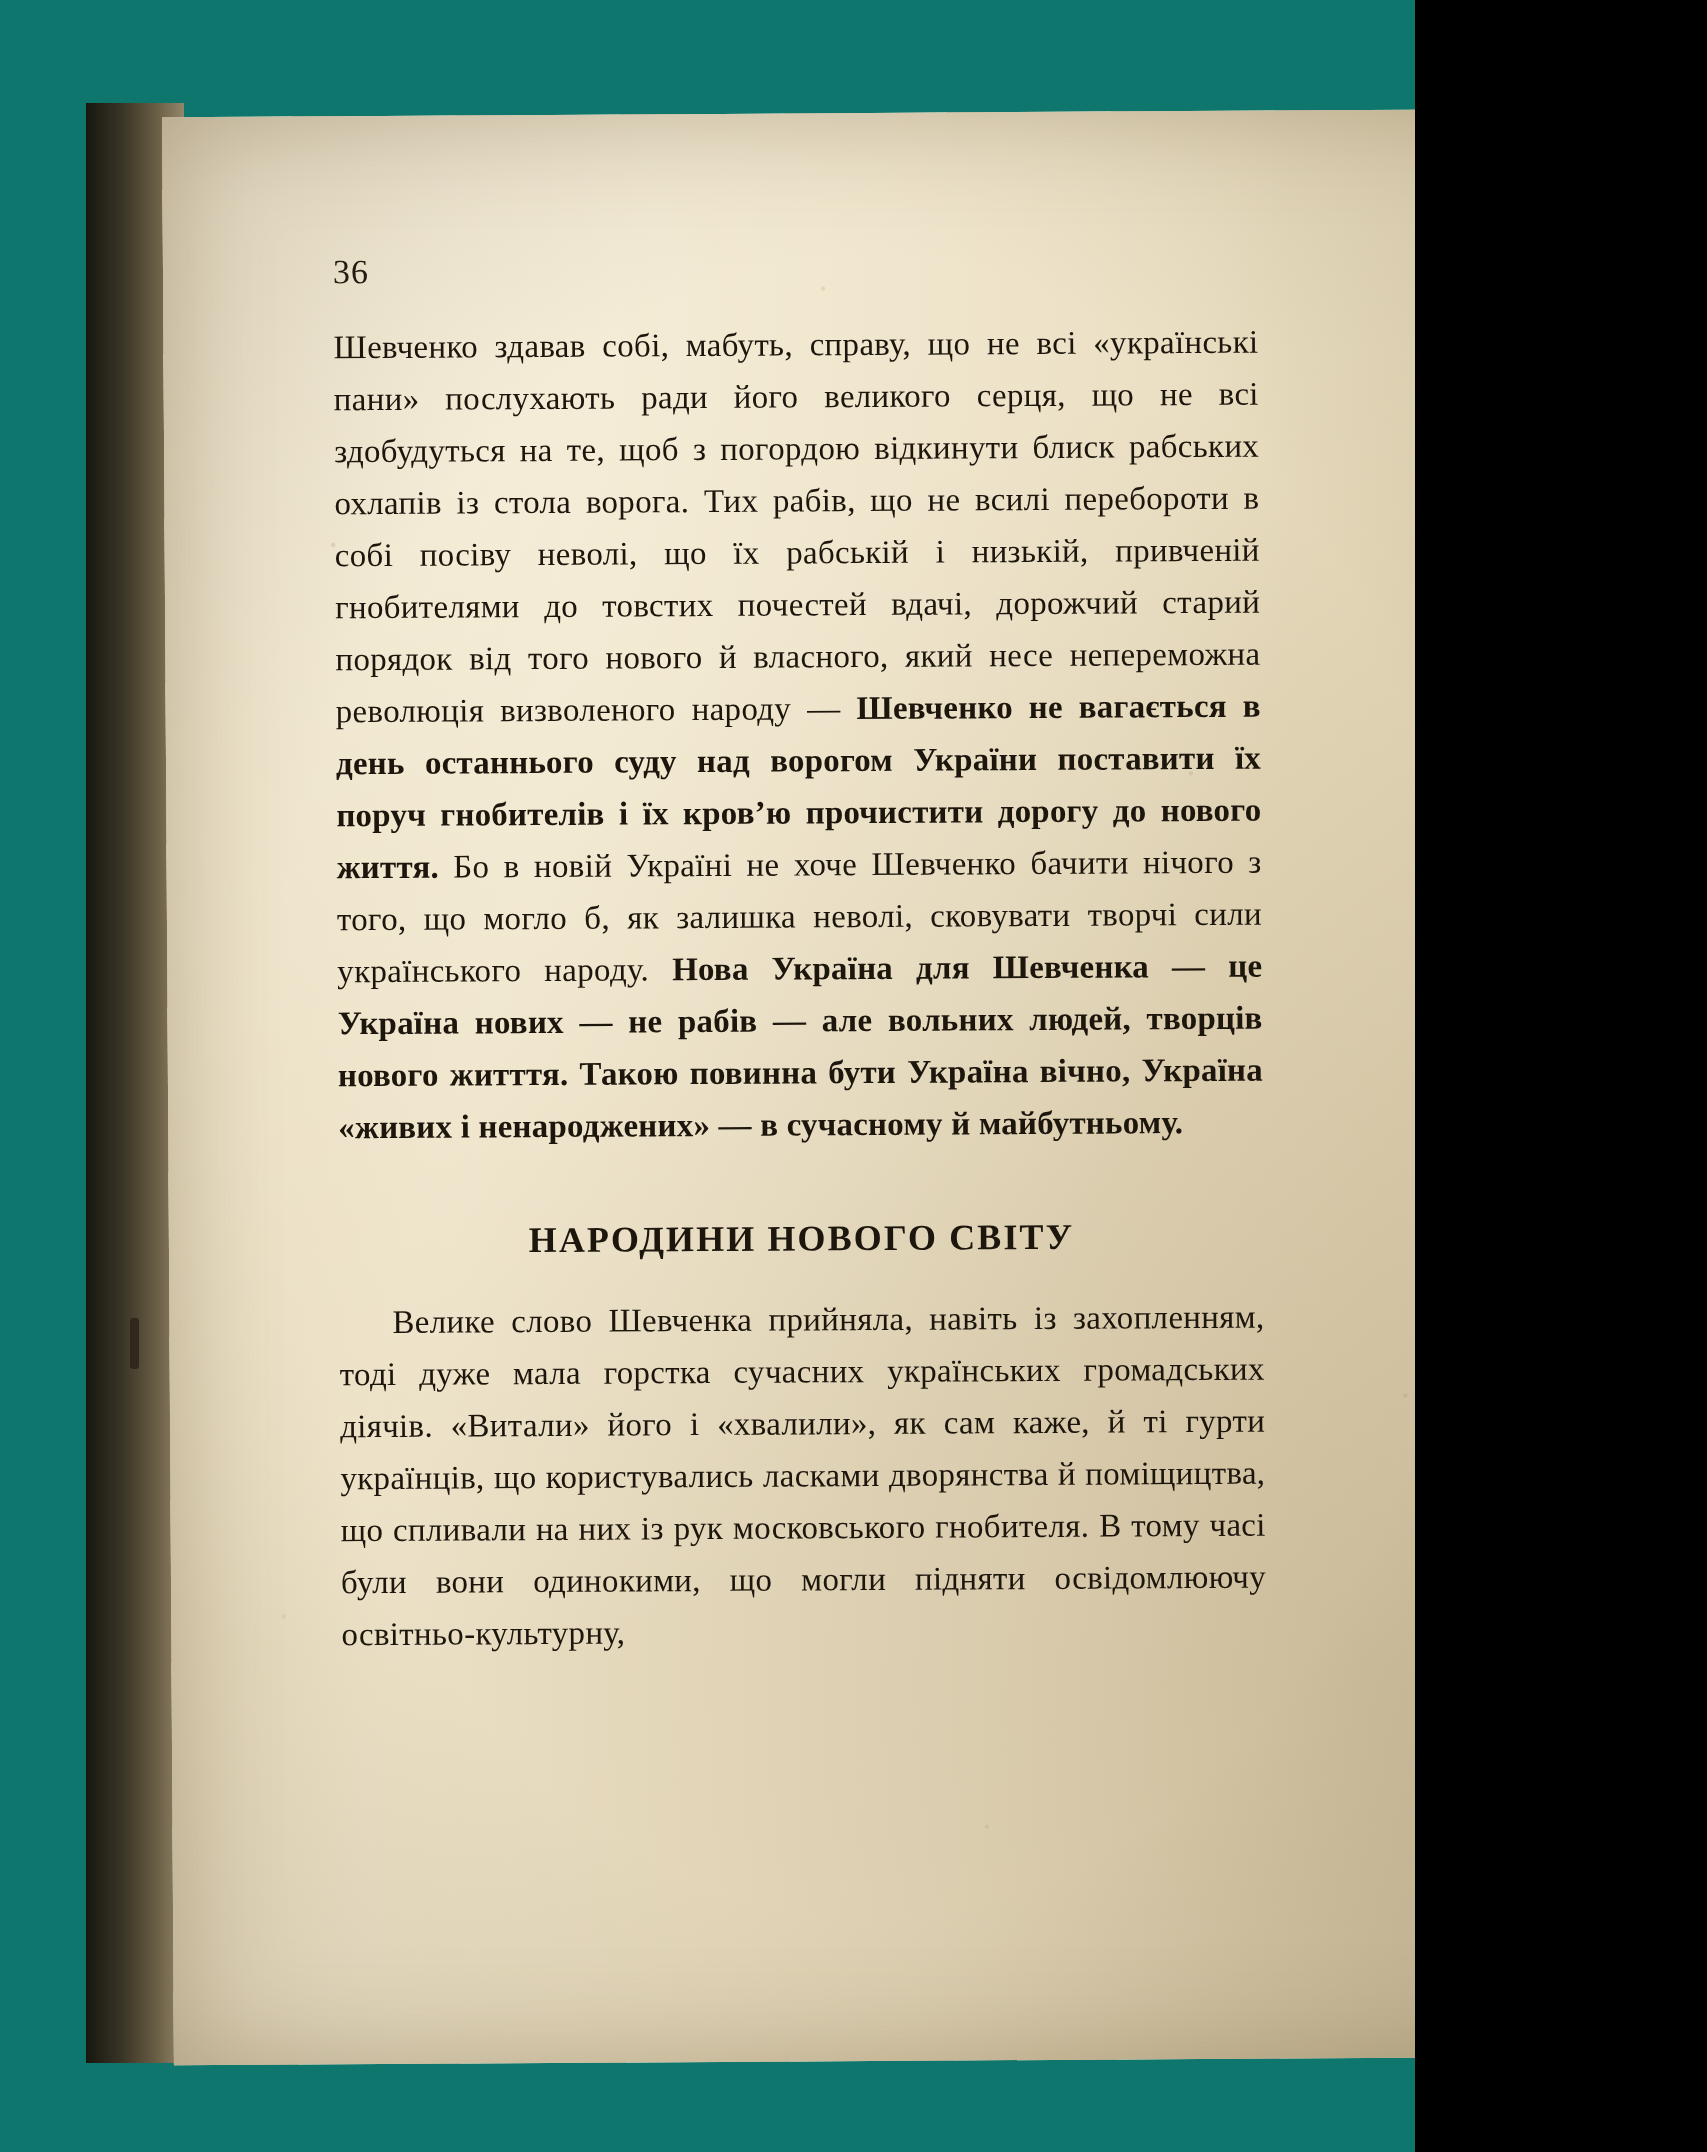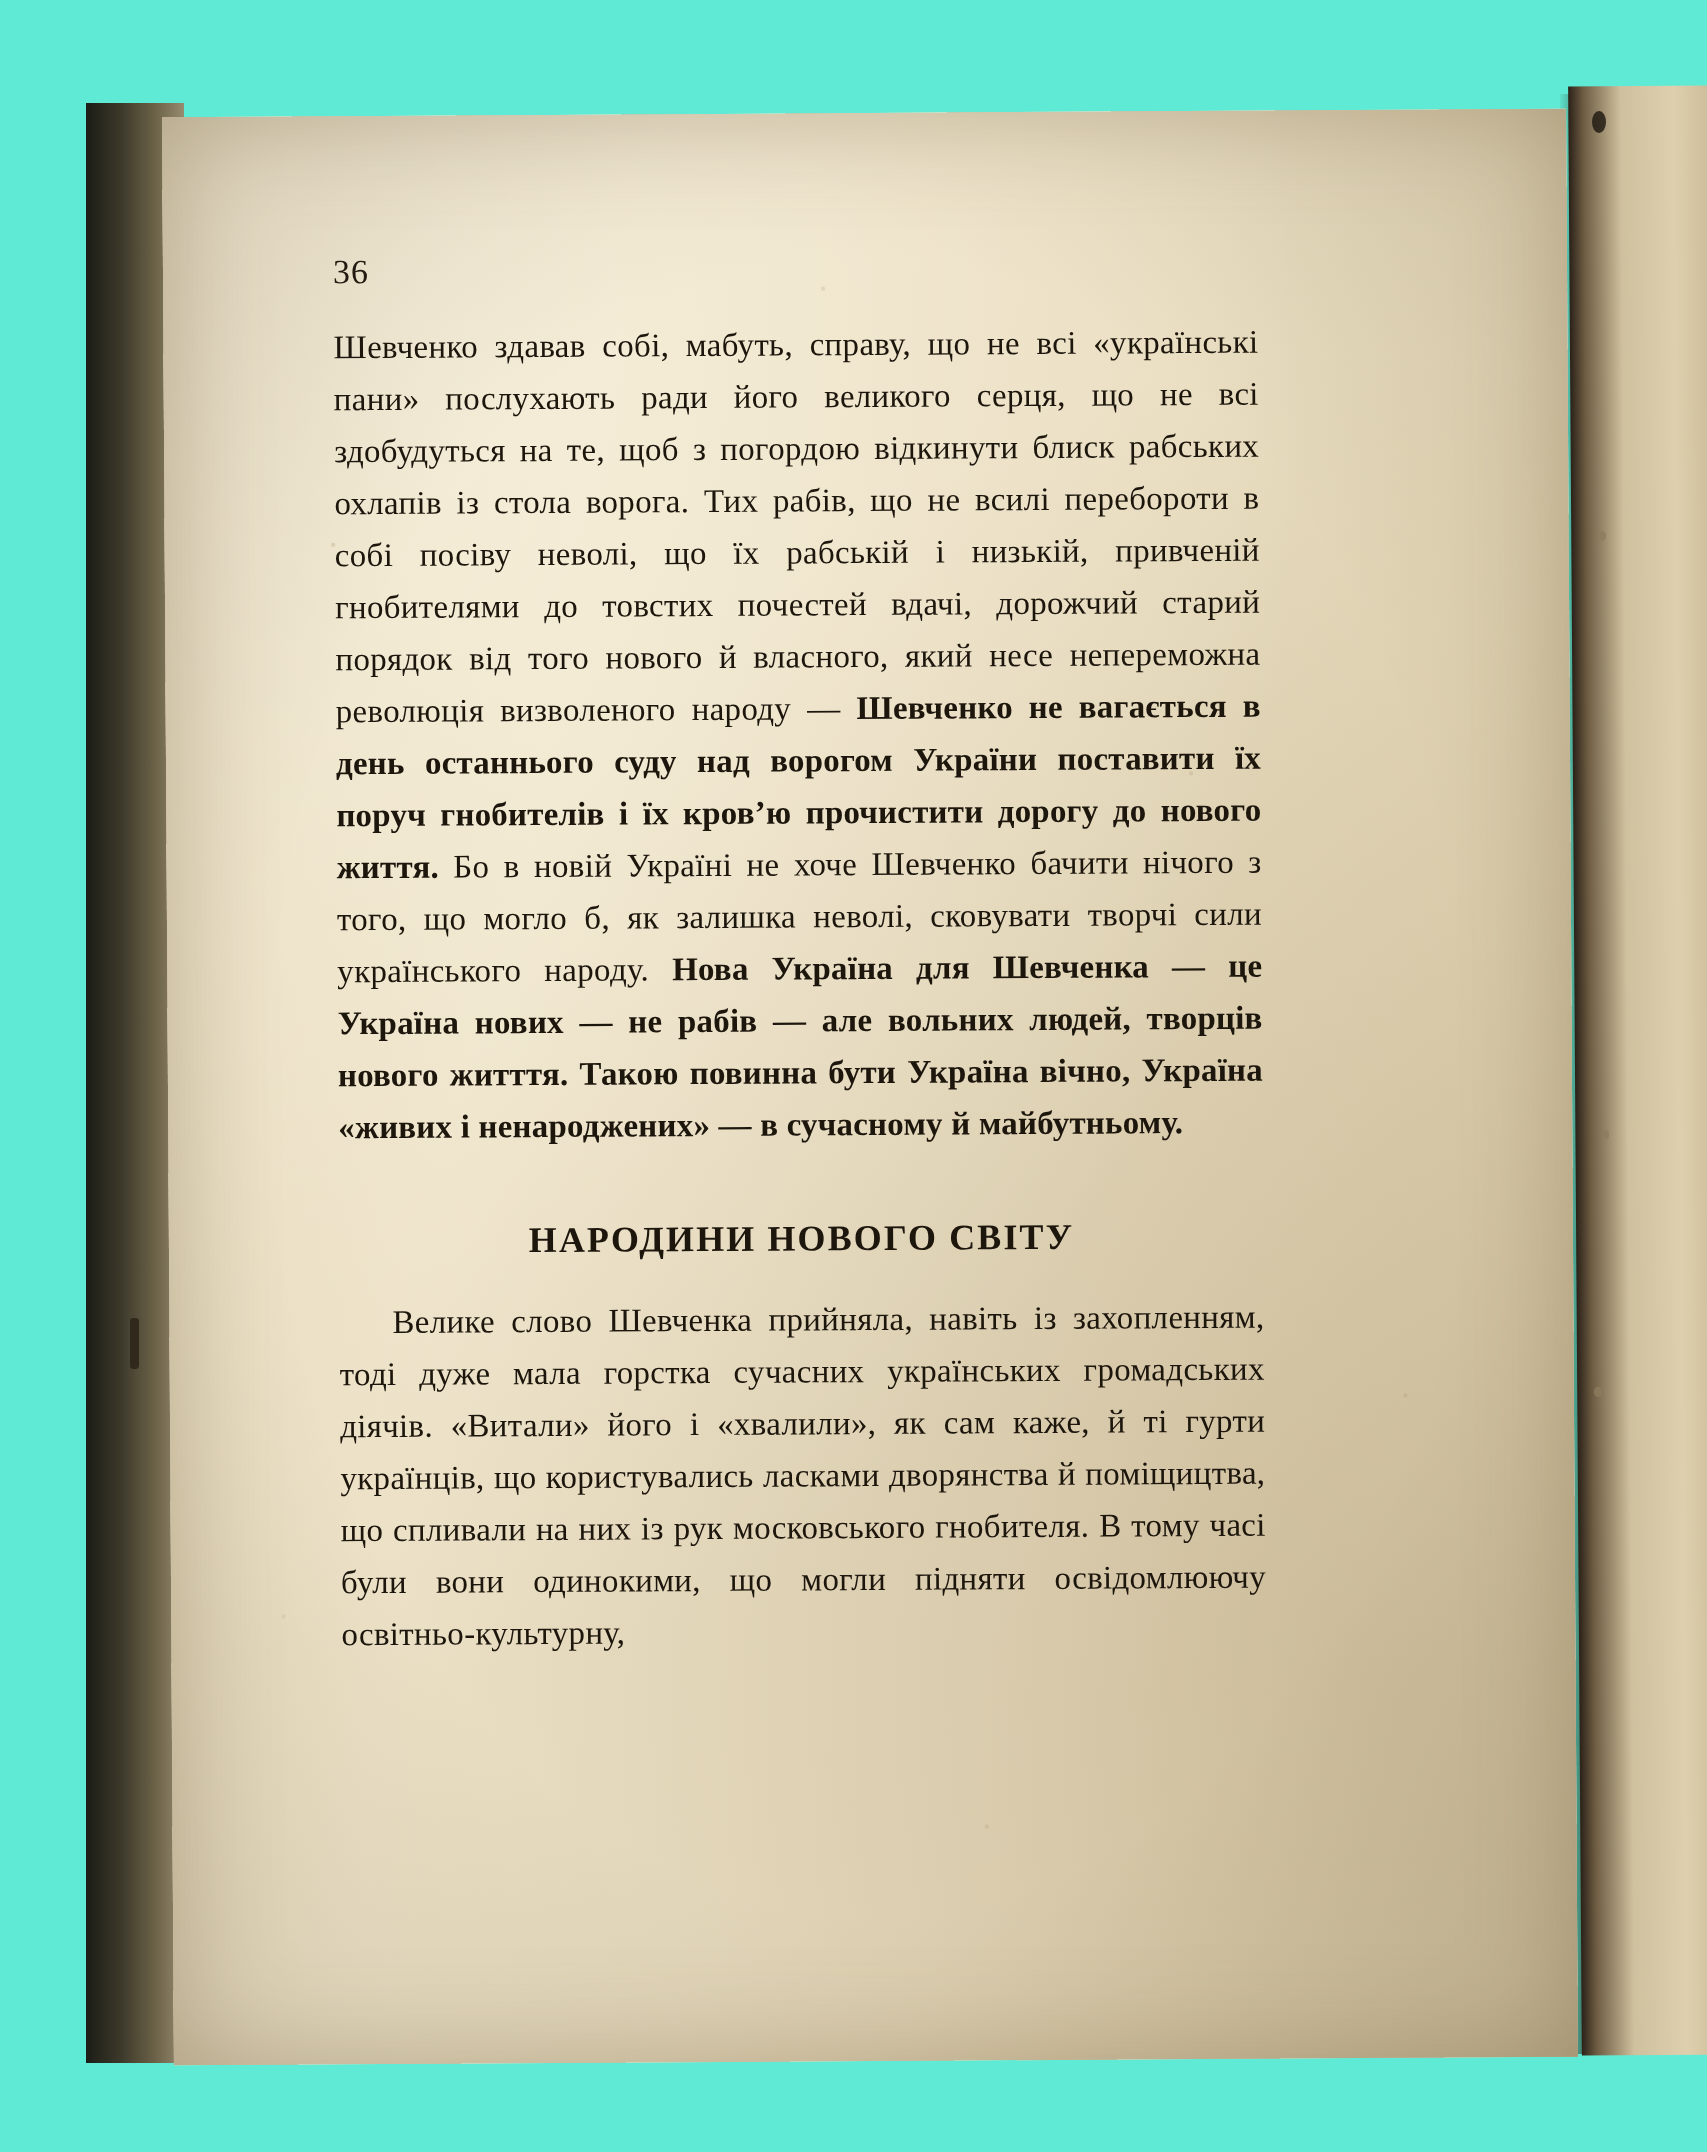--- a/index.html
+++ b/index.html
@@ -10,23 +10,23 @@
   body {
     width: 1707px;
     height: 2152px;
     overflow: hidden;
     font-family: "Liberation Serif", serif;
   }
 
   
   #scan {
     position: relative;
-    width: 1707px;
+    width: 1415px;
     height: 2152px;
-    background: #5eead4;
+    background: #0f766e;
     overflow: hidden;
   }
 
   
   #left-shadow {
     position: absolute;
     left: 86px;
     top: 103px;
     width: 98px;
     height: 1960px;

